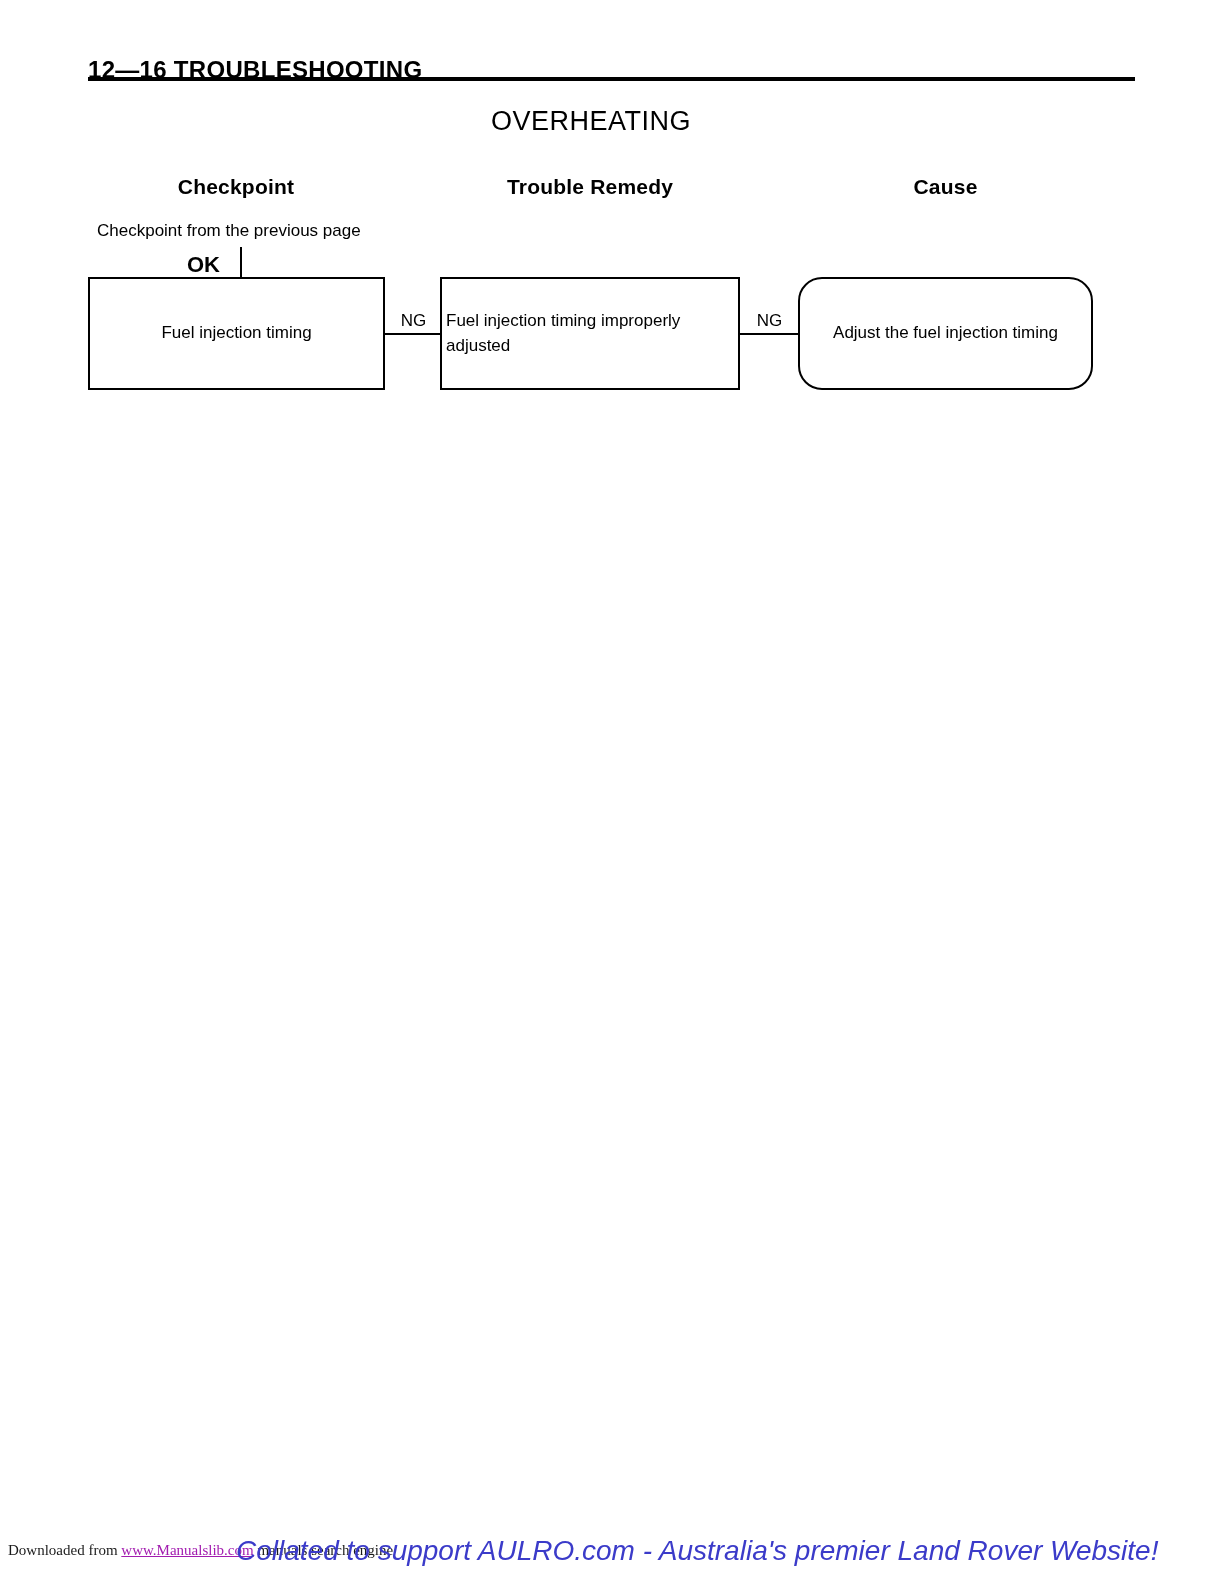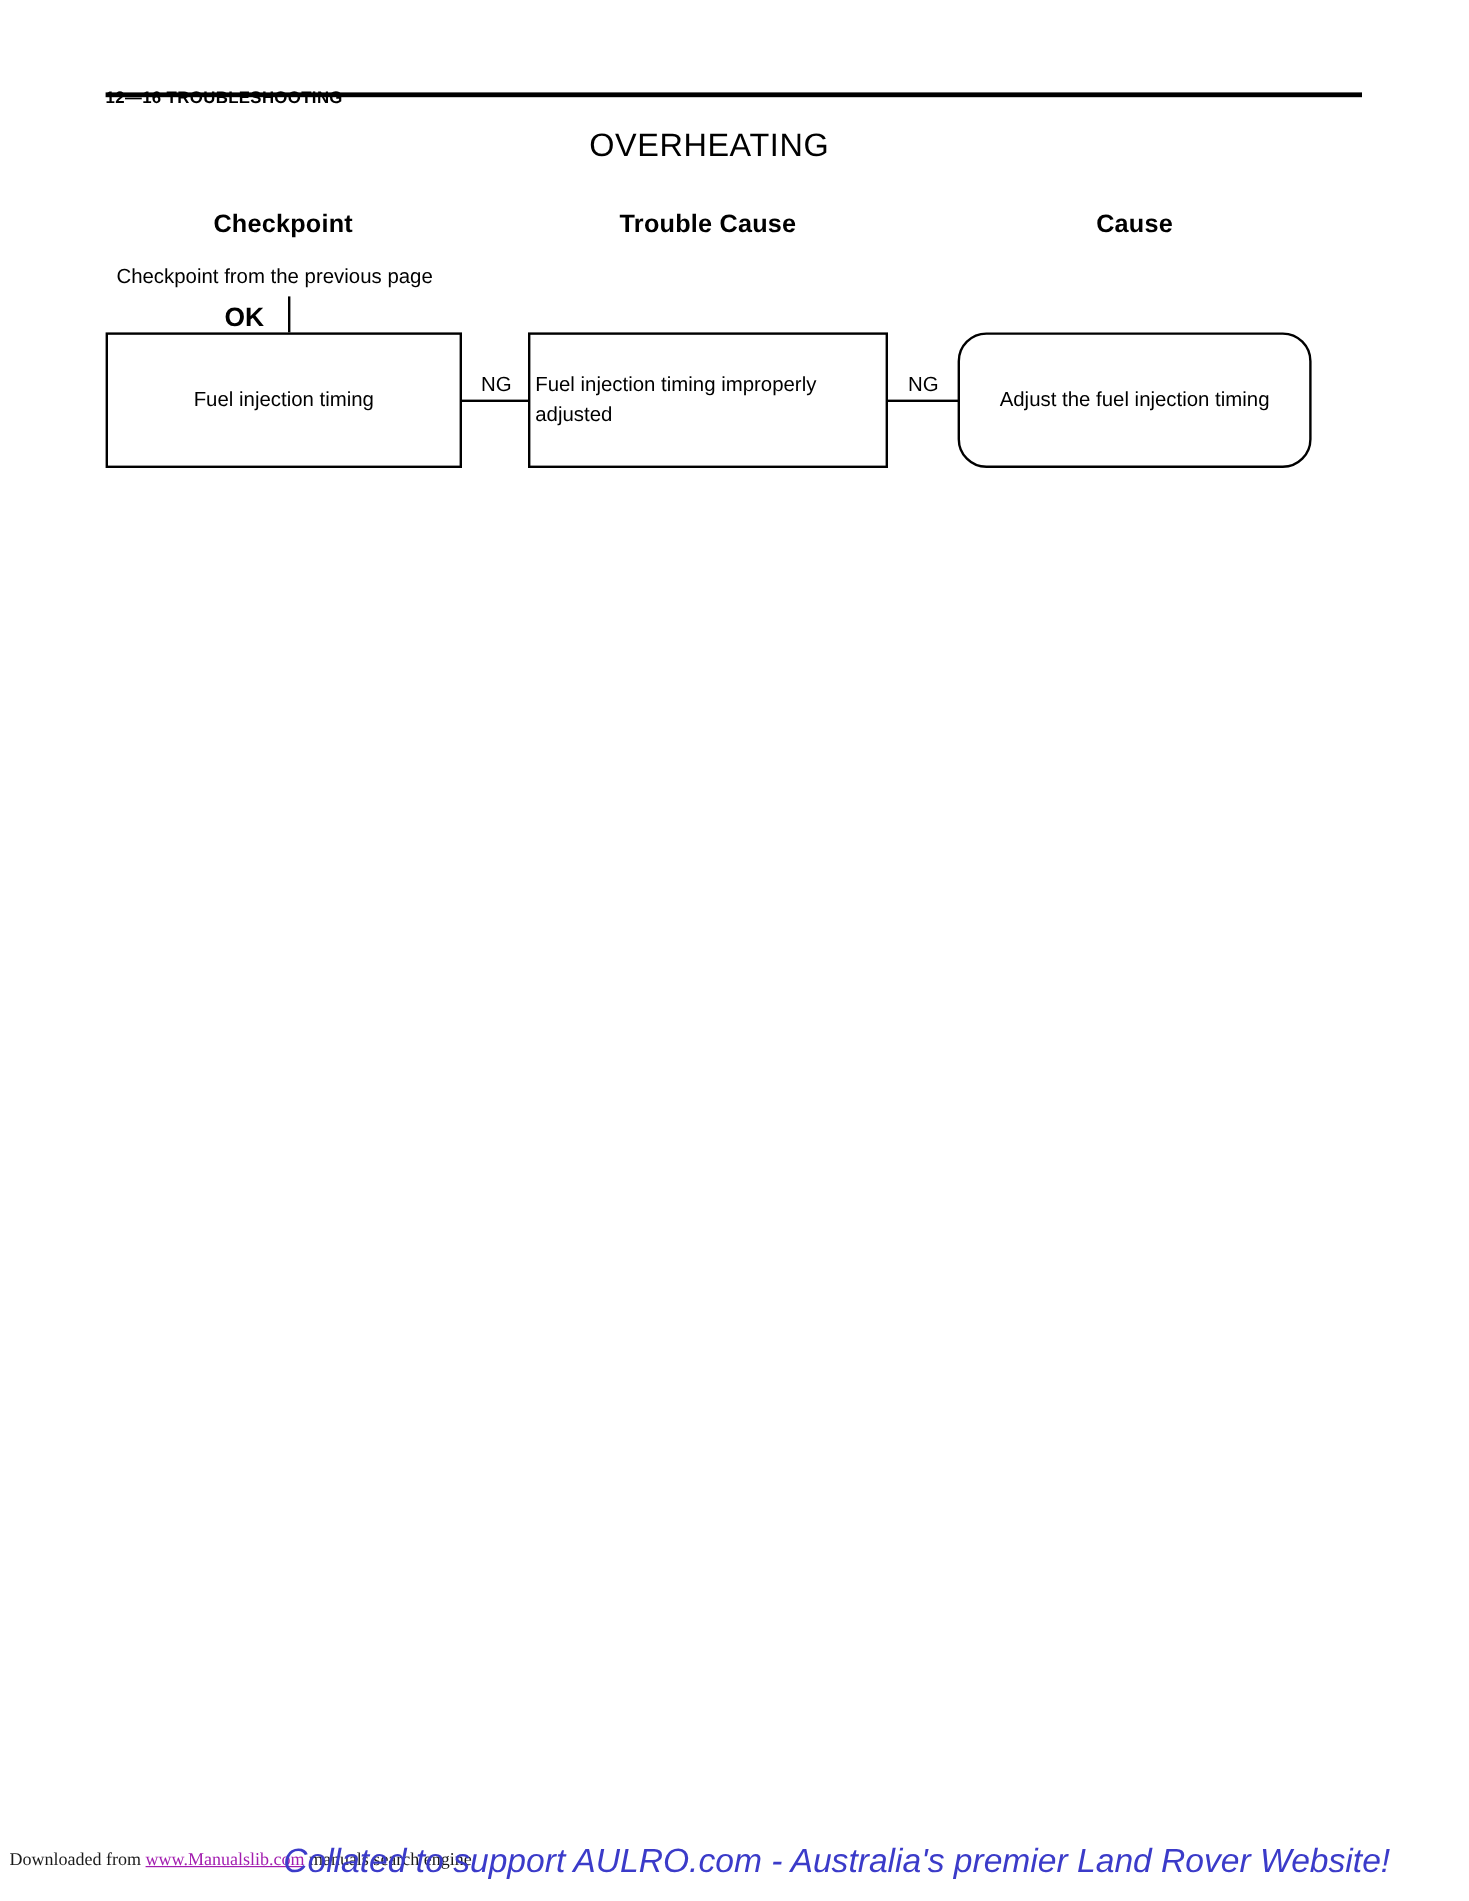--- a/index.html
+++ b/index.html
@@ -14,25 +14,24 @@
     font-family: "Liberation Sans", sans-serif;
     color: #000000;
     overflow: hidden;
   }
 
   
   .page-header {
     position: absolute;
     left: 88px;
     top: 56px;
-    font-size: 14px;
+    font-size: 24px;
     font-weight: bold;
     letter-spacing: 0.3px;
     white-space: nowrap;
-    margin-top: 17px;
   }
   .header-rule {
     position: absolute;
     left: 88px;
     top: 77px;
     width: 1047px;
     height: 4px;
     background: #000000;
   }
 
@@ -155,21 +154,21 @@
 </style>
 </head>
 <body>
 
 <div class="page-header">12—16  TROUBLESHOOTING</div>
 <div class="header-rule"></div>
 
 <div class="chart-title">OVERHEATING</div>
 
 <div class="col-head c1">Checkpoint</div>
-<div class="col-head c2">Trouble Cause</div>
+<div class="col-head c2">Trouble Remedy</div>
 <div class="col-head c3">Cause</div>
 
 <div class="continued-note">Checkpoint from the previous page</div>
 <div class="ok-label">OK</div>
 <div class="ok-connector"></div>
 
 <div class="flow-box b1">
   <span class="box-text">Fuel injection timing</span>
 </div>
 

